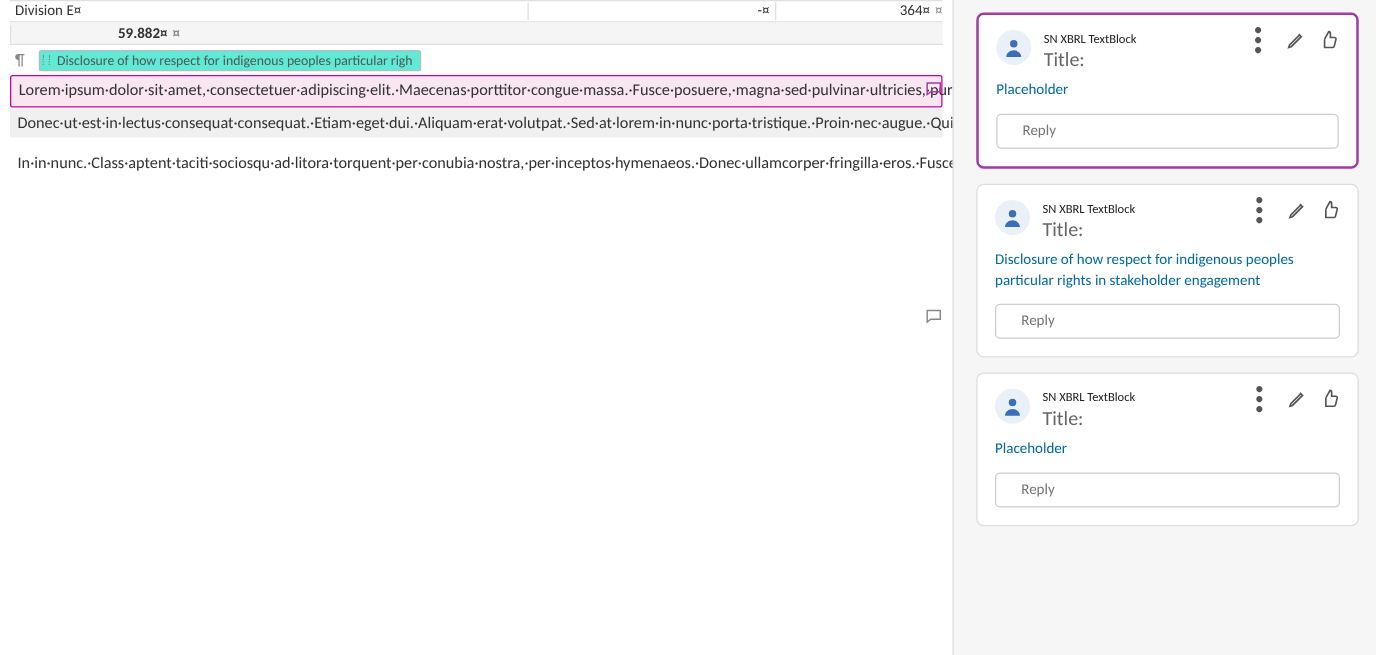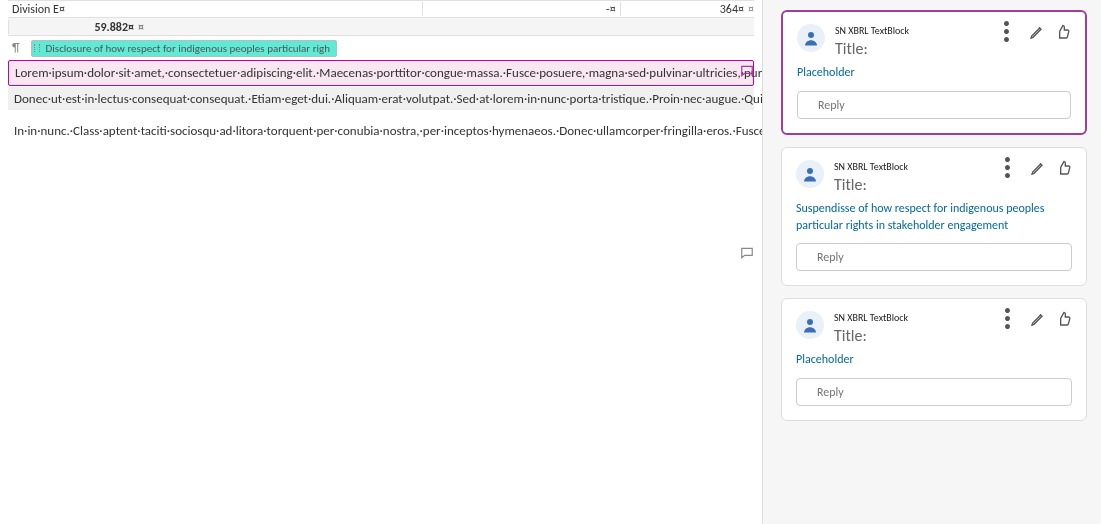--- a/index.html
+++ b/index.html
@@ -137,21 +137,21 @@
                 <path d="M3 21l3-1 12-12-2-2L4 18l-1 3zM15 5l2 2"></path>
               </svg>
           </div>
           <div class="act">
             <svg viewBox="0 0 24 24" fill="none" stroke="#555" stroke-width="2">
                 <path d="M7 22V11M7 11l5-9c1 0 2 1 2 3v4h5c1 0 2 1 1.7 2l-2 8c-.2 1-1 2-2 2H7"></path>
               </svg>
           </div>
         </div>
       </div>
-      <div class="card-body">Suspendisse of how respect for indigenous peoples particular rights in stakeholder engagement</div>
+      <div class="card-body">Disclosure of how respect for indigenous peoples particular rights in stakeholder engagement</div>
       <input class="reply-input" placeholder="Reply" style="">
     </div>
 
     <div class="comment-card">
       <div class="card-header">
         <div class="avatar">
           <svg viewBox="0 0 24 24" fill="#3b6fb5">
               <circle cx="12" cy="8" r="4"></circle>
               <path d="M4 22c0-4 4-7 8-7s8 3 8 7"></path>
             </svg>

